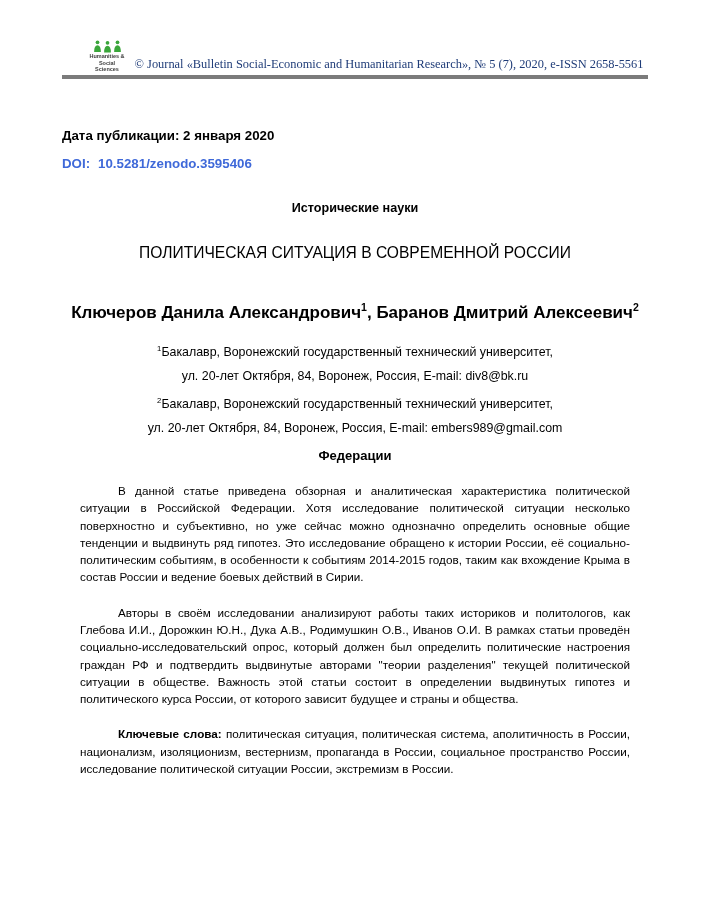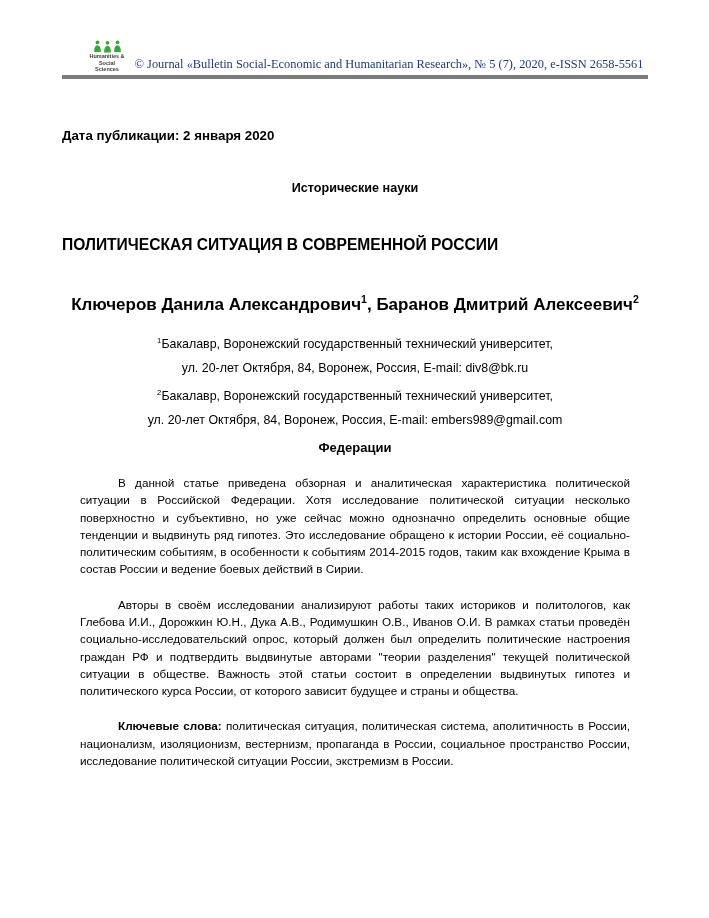--- a/index.html
+++ b/index.html
@@ -23,22 +23,22 @@
   }
   .header-rule { height:4px; background:#7b7b7b; margin-top:2px; }
 
   
   .content { position:absolute; top:127px; left:62px; width:586px; }
 
   .meta-date { font-size:13.3px; font-weight:bold; line-height:18px; }
   .meta-doi  { font-size:13.3px; font-weight:bold; line-height:18px; margin-top:10px; color:#3f69d9; }
   .meta-doi .doi-label { margin-right:8px; }
 
-  .section-heading { margin-top:35px; text-align:center; font-size:12.6px; font-weight:bold; line-height:17px; }
-  .article-title   { margin-top:38px; text-align:left; font-size:15.6px; font-weight:bold; line-height:20px; }
+  .section-heading { margin-top:27px; text-align:center; font-size:12.6px; font-weight:bold; line-height:17px; }
+  .article-title   { margin-top:26px; text-align:center; font-size:15.6px; font-weight:normal; line-height:20px; }
   .authors         { margin-top:34px; text-align:center; font-size:17px; font-weight:bold; line-height:20px; }
   .authors sup, .affil sup { font-size:0.62em; }
 
   .affiliations { margin-top:14px; text-align:center; font-size:12.4px; line-height:24.5px; }
 
   .abstract-heading { margin-top:6px; text-align:center; font-size:13px; font-weight:bold; line-height:18px; }
 
   .body-par {
     margin:18px; margin-top:17px; text-align:justify; text-indent:38px;
     font-size:11.7px; line-height:17.3px;
@@ -100,20 +100,23 @@
     <div class="header-rule"></div>
   </div>
 
   <div class="content">
 
     <div class="meta-date">
       <span>Дата публикации:</span>
       <span>2 января 2020</span>
     </div>
 
+    <div class="meta-doi">
+      <span class="doi-label">DOI:</span><span>10.5281/zenodo.3595406</span>
+    </div>
 
     <div class="section-heading">Исторические науки</div>
 
     <div class="article-title">ПОЛИТИЧЕСКАЯ СИТУАЦИЯ В СОВРЕМЕННОЙ РОССИИ</div>
 
     <div class="authors"><span>Ключеров Данила Александрович</span><sup>1</sup><span>, </span><span>Баранов Дмитрий Алексеевич</span><sup>2</sup></div>
 
     <div class="affiliations">
       <div class="affil"><sup>1</sup><span>Бакалавр, Воронежский государственный технический университет,</span></div>
       <div class="affil"><span>ул. 20-лет Октября, 84, Воронеж, Россия, E-mail: div8@bk.ru</span></div>

